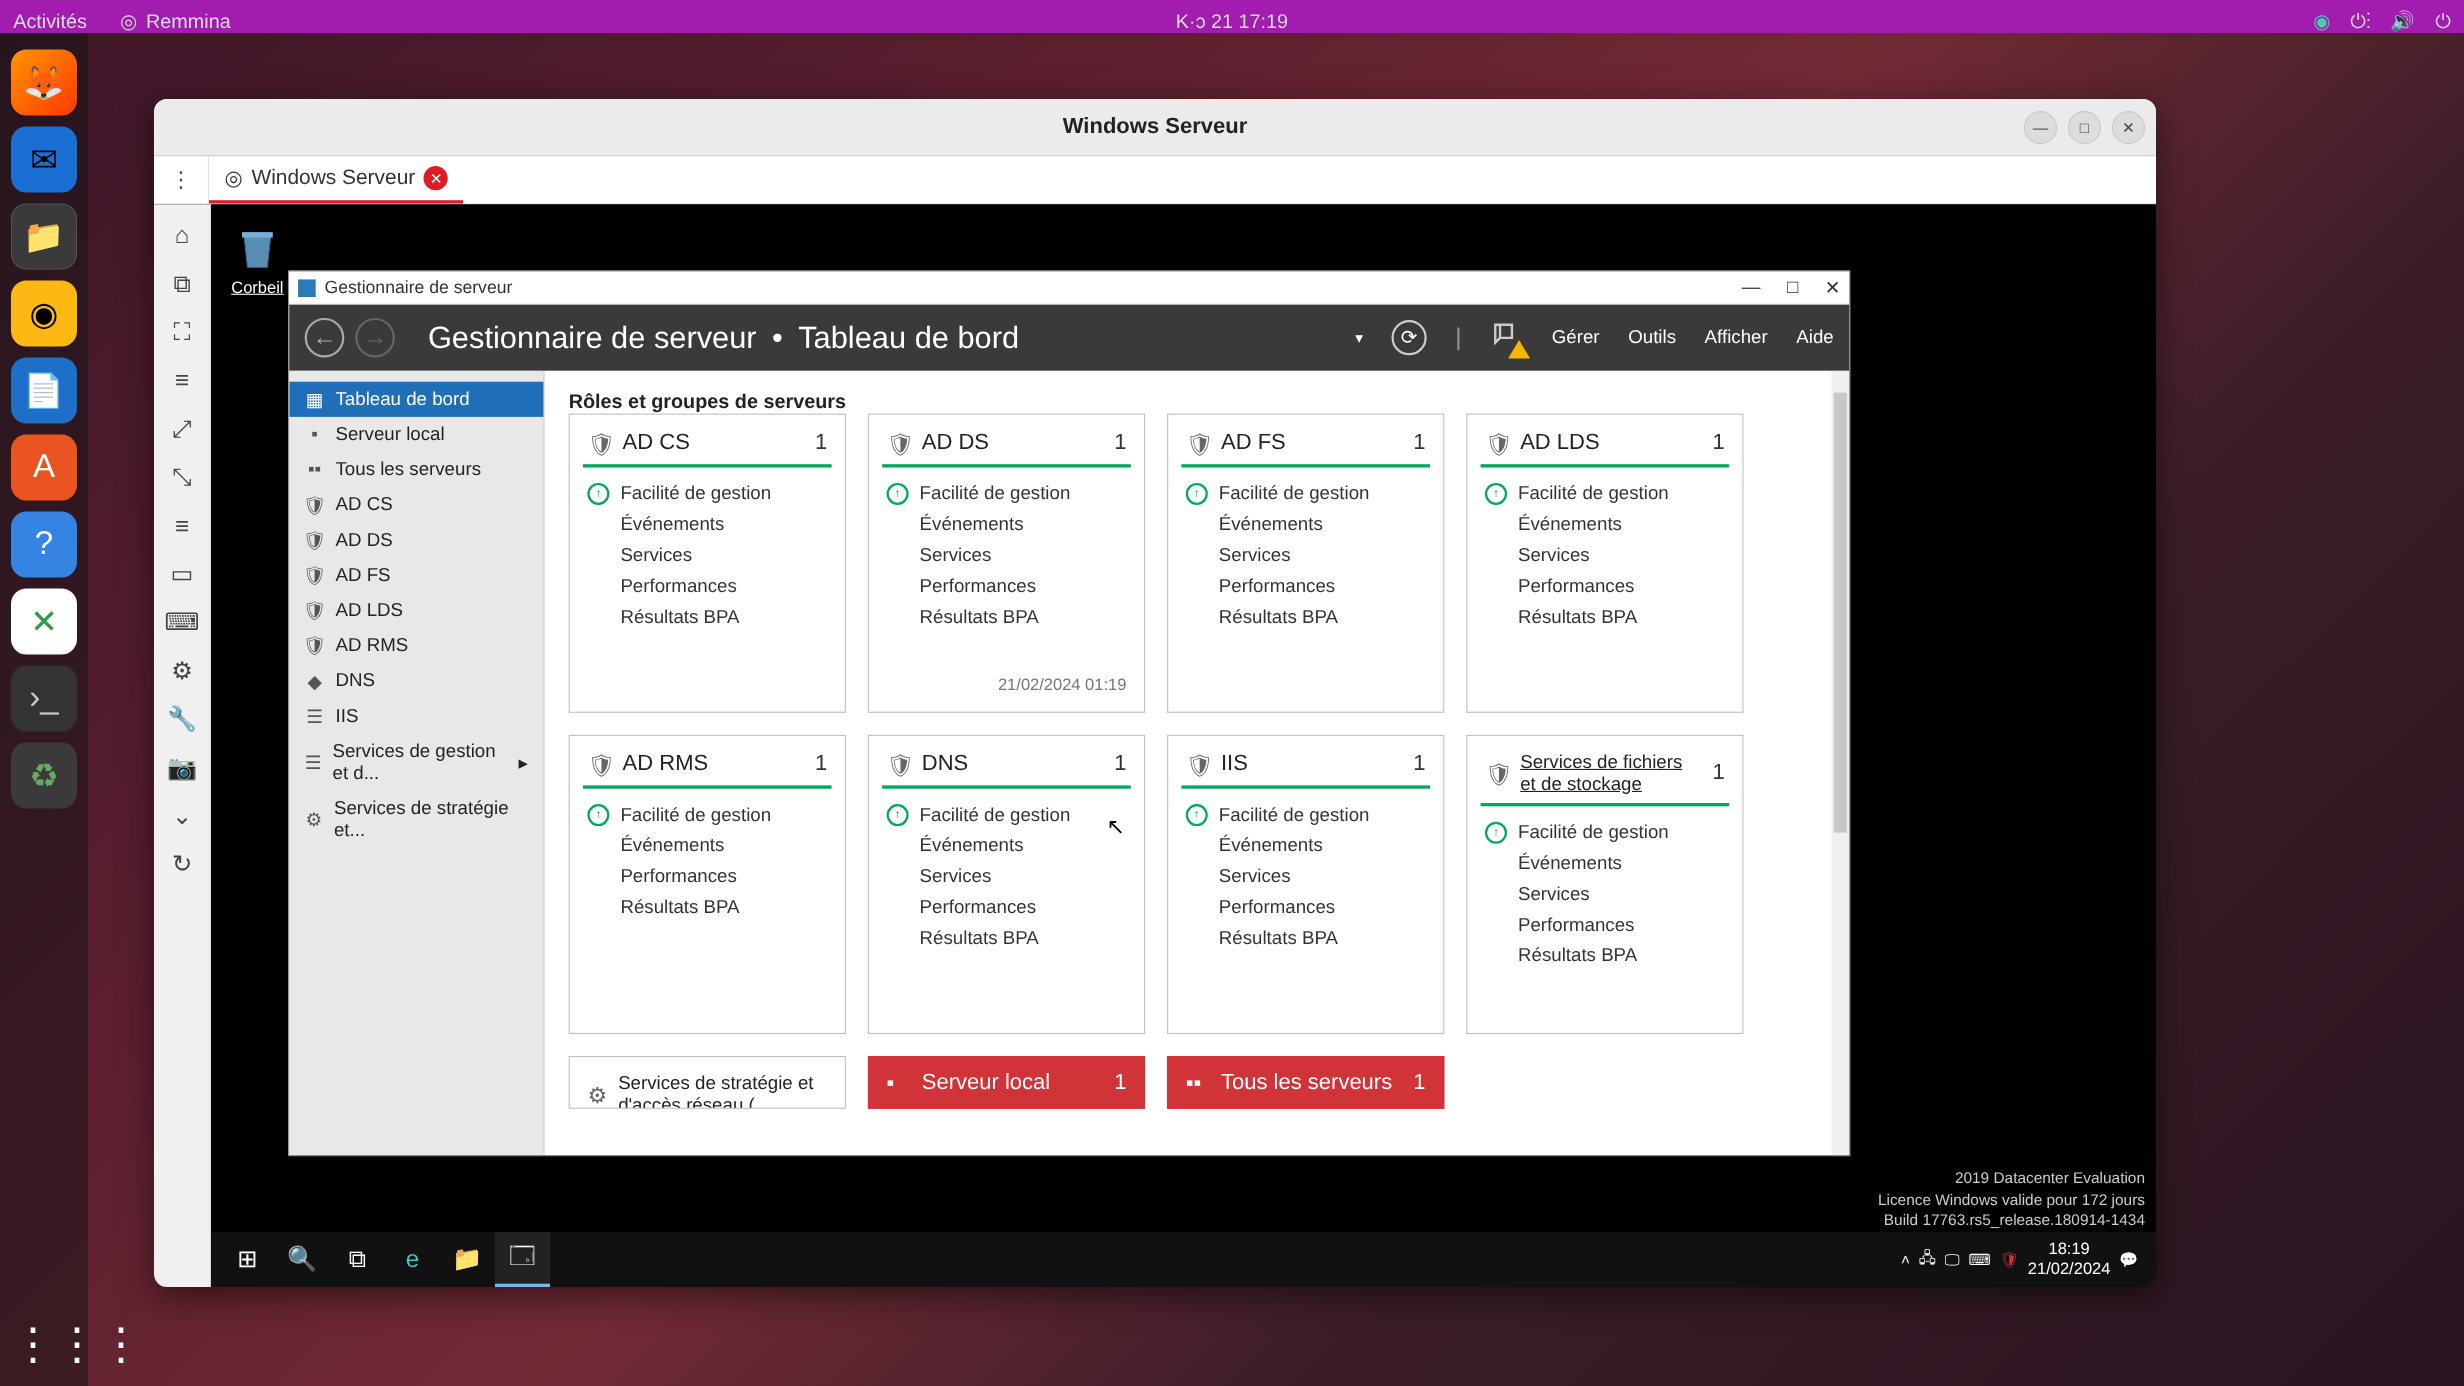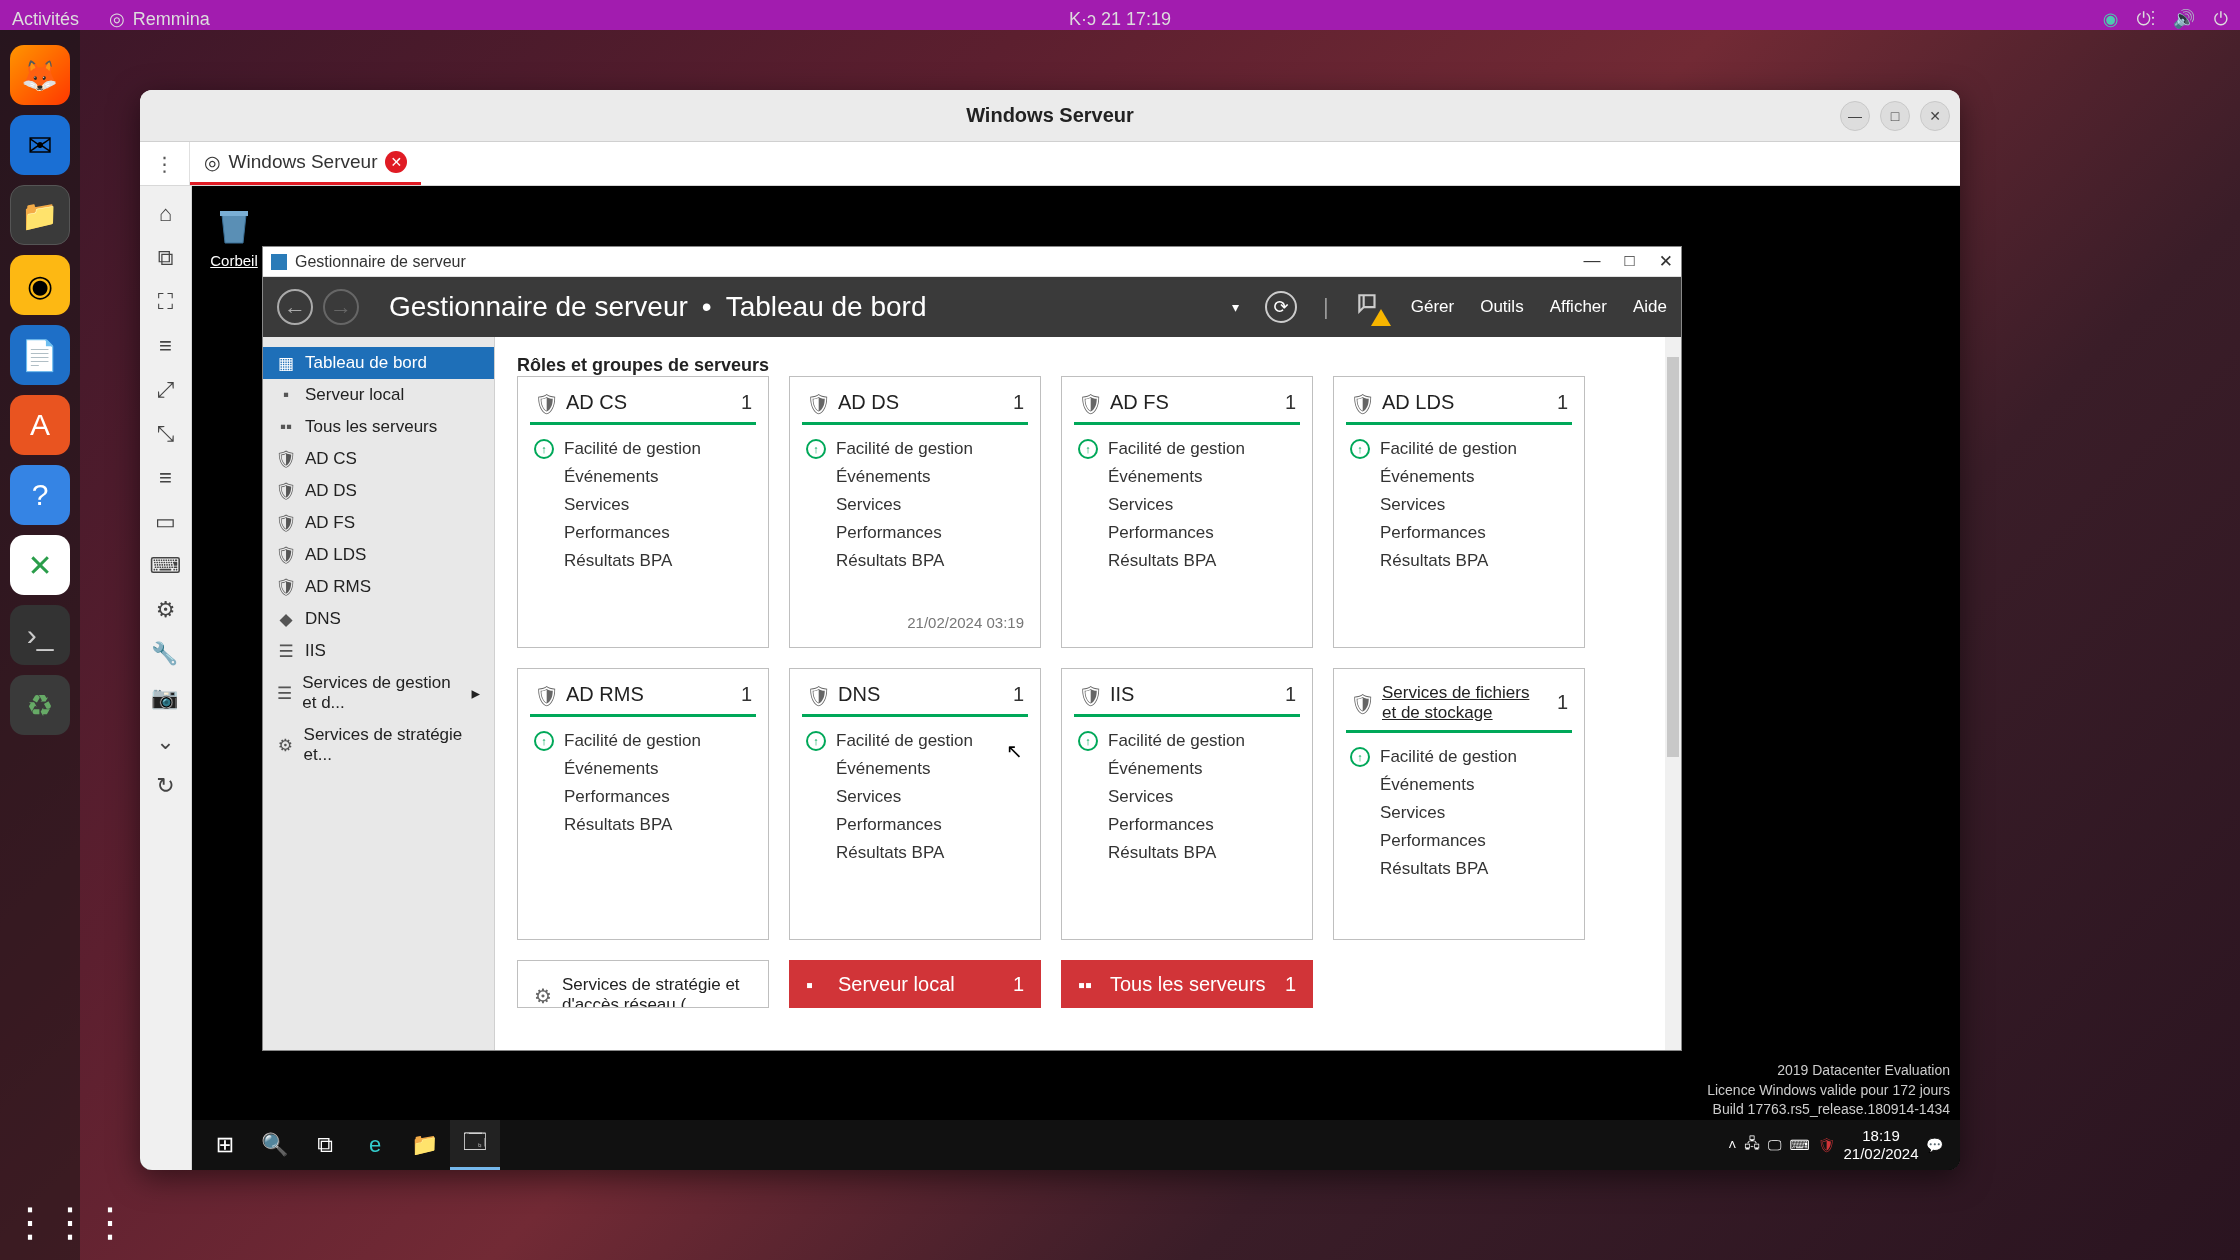--- a/index.html
+++ b/index.html
@@ -445,21 +445,21 @@
                       </div>
                       <div class="sm-tile-row">
                         <span style="width:20px;"></span>
                         <span>Performances</span>
                       </div>
                       <div class="sm-tile-row">
                         <span style="width:20px;"></span>
                         <span>Résultats BPA</span>
                       </div>
                     </div>
-                    <div class="sm-tile-timestamp">21/02/2024 03:19</div>
+                    <div class="sm-tile-timestamp">21/02/2024 01:19</div>
                   </div>
                   <div class="sm-tile">
                     <div class="sm-tile-header">
     <span class="sm-tile-header-icon">🛡</span>
     <span style="">AD FS</span>
     <span class="sm-tile-count">1</span>
                     </div>
                     <div class="sm-tile-underline"></div>
                     <div class="sm-tile-body">
                       <div class="sm-tile-row">

